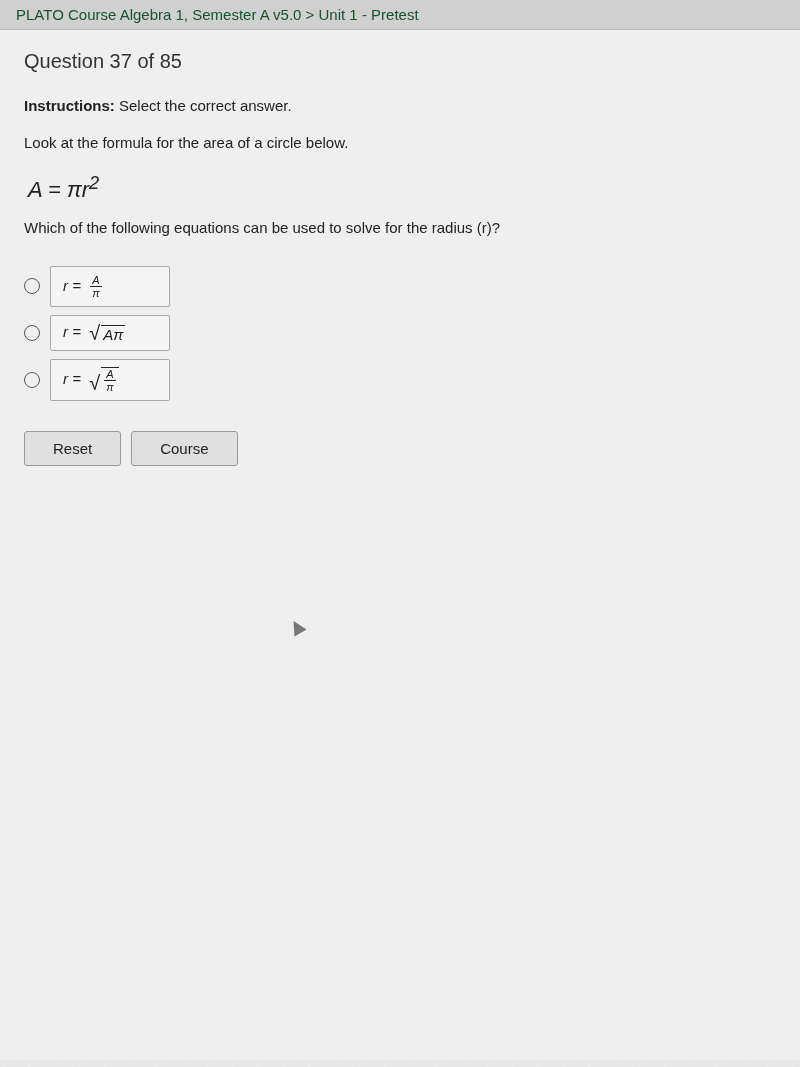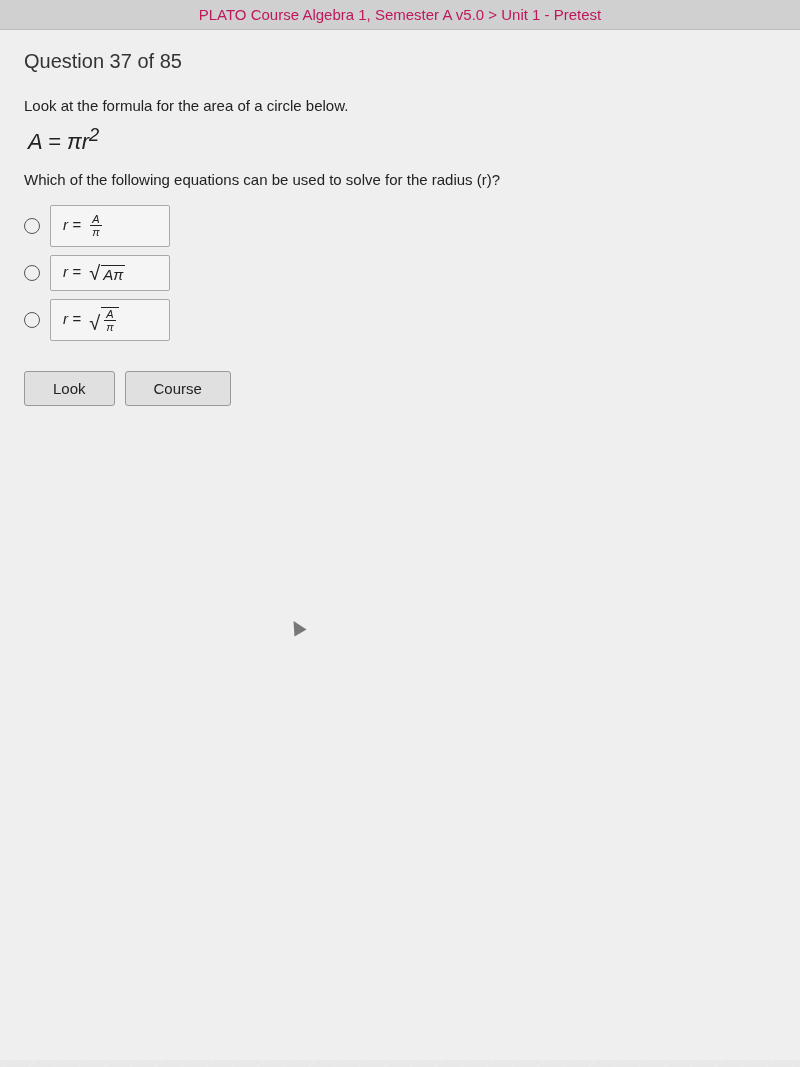--- a/index.html
+++ b/index.html
@@ -40,23 +40,22 @@
       z-index: 1;
       padding: 0;
     }
 
     
     .header {
       background: #d0d0d0;
       border-bottom: 1px solid #bbb;
       padding: 6px 16px;
       font-size: 15px;
-      color: #be185d;
+      color: #14532d;
       font-weight: normal;
-      text-align: center;
     }
 
     
     .content {
       background: rgba(240, 240, 240, 0.85);
       margin: 0;
       padding: 20px 24px 40px 24px;
       min-height: 1030px;
     }
 
@@ -72,34 +71,34 @@
       font-size: 15px;
       line-height: 1.5;
     }
 
     .instructions strong {
       font-weight: bold;
     }
 
     .problem-text {
       font-size: 15px;
-      margin-bottom: 6px;
+      margin-bottom: 18px;
       line-height: 1.5;
     }
 
     .formula-display {
       font-size: 22px;
       margin-bottom: 14px;
       margin-left: 4px;
       font-style: italic;
     }
 
     .question-text {
       font-size: 15px;
-      margin-bottom: 14px;
+      margin-bottom: 26px;
       line-height: 1.5;
     }
 
     
     .answer-choices {
       display: flex;
       flex-direction: column;
       gap: 8px;
       margin-bottom: 30px;
     }
@@ -239,20 +238,23 @@
 <div class="page-wrapper">
 
   <div class="header">
     <span>PLATO Course Algebra 1, Semester A v5.0 &gt; Unit 1 - Pretest</span>
   </div>
 
   <div class="content">
 
     <div class="question-number">Question 37 of 85</div>
 
+    <div class="instructions">
+      <strong>Instructions:</strong><span> Select the correct answer.</span>
+    </div>
 
     <div class="problem-text">Look at the formula for the area of a circle below.</div>
 
     <div class="formula-display">
       <span>
         <i>A</i> = π<i>r</i><sup>2</sup>
       </span>
     </div>
 
     <div class="question-text">Which of the following equations can be used to solve for the radius (r)?</div>
@@ -302,18 +304,18 @@
         </div>
       </div>
 
     </div>
 
     <div class="cursor-area">
       <div class="cursor-arrow"></div>
     </div>
 
     <div class="button-row">
-      <button class="btn">Look</button>
+      <button class="btn">Reset</button>
       <button class="btn">Course</button>
     </div>
 
   </div>
 </div>
 
 </body></html>

